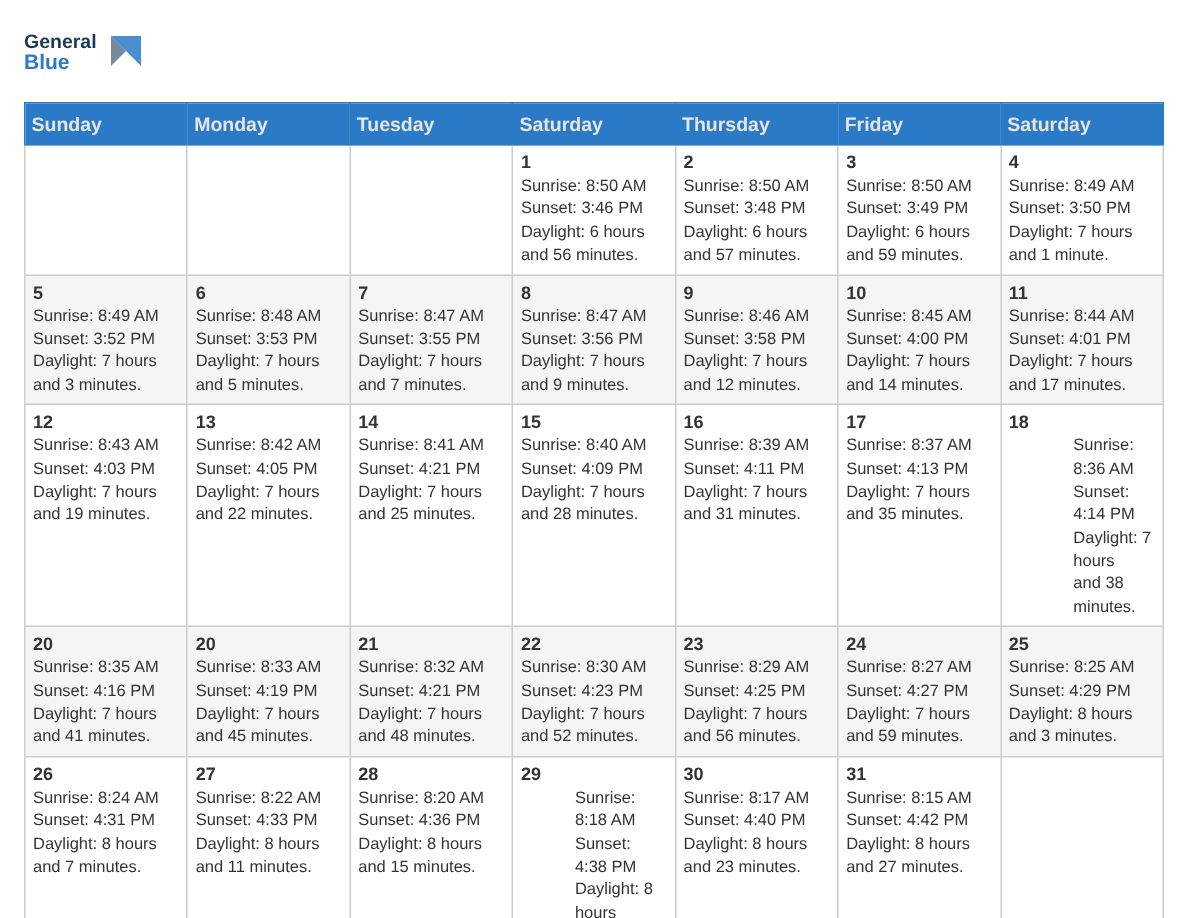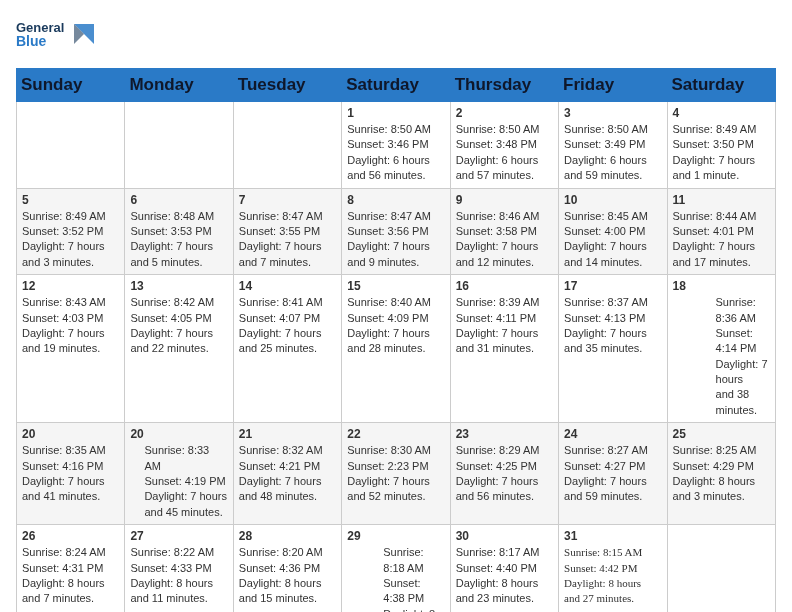--- a/index.html
+++ b/index.html
@@ -34,23 +34,23 @@
       font-size: 14px;
       color: #333;
     }
     .calendar {
       width: 100%;
       border-collapse: collapse;
       border: 1px solid #ccc;
     }
     .calendar th {
       background: #2a7ac7;
-      color: #0f172a;
+      color: #e5e5e5;
       padding: 6px 4px;
-      font-size: 17px;
+      font-size: 13px;
       font-weight: bold;
       text-align: left;
       border: 1px solid #2a7ac7;
     }
     .calendar td {
       vertical-align: top;
       padding: 4px 5px;
       border: 1px solid #ccc;
       width: 108px;
       min-height: 80px;
@@ -204,21 +204,21 @@
         <td>
           <span class="day-number">13</span>
           <div class="day-info" style="white-space: pre-line;">Sunrise: 8:42 AM
 Sunset: 4:05 PM
 Daylight: 7 hours
 and 22 minutes.</div>
         </td>
         <td>
           <span class="day-number">14</span>
           <div class="day-info" style="white-space: pre-line;">Sunrise: 8:41 AM
-Sunset: 4:07 PM
+Sunset: 4:21 PM
 Daylight: 7 hours
 and 25 minutes.</div>
         </td>
         <td>
           <span class="day-number">15</span>
           <div class="day-info" style="white-space: pre-line;">Sunrise: 8:40 AM
 Sunset: 4:09 PM
 Daylight: 7 hours
 and 28 minutes.</div>
         </td>
@@ -247,36 +247,36 @@
       <tr>
         <td>
           <span class="day-number">20</span>
           <div class="day-info" style="white-space: pre-line;">Sunrise: 8:35 AM
 Sunset: 4:16 PM
 Daylight: 7 hours
 and 41 minutes.</div>
         </td>
         <td>
           <span class="day-number">20</span>
-          <div class="day-info" style="white-space: pre-line; margin-left: 14px;">Sunrise: 8:33 AM
+          <div class="day-info" style="white-space: pre-line;">Sunrise: 8:33 AM
 Sunset: 4:19 PM
 Daylight: 7 hours
 and 45 minutes.</div>
         </td>
         <td>
           <span class="day-number">21</span>
           <div class="day-info" style="white-space: pre-line;">Sunrise: 8:32 AM
 Sunset: 4:21 PM
 Daylight: 7 hours
 and 48 minutes.</div>
         </td>
         <td>
           <span class="day-number">22</span>
           <div class="day-info" style="white-space: pre-line;">Sunrise: 8:30 AM
-Sunset: 2:23 PM
+Sunset: 4:23 PM
 Daylight: 7 hours
 and 52 minutes.</div>
         </td>
         <td>
           <span class="day-number">23</span>
           <div class="day-info" style="white-space: pre-line;">Sunrise: 8:29 AM
 Sunset: 4:25 PM
 Daylight: 7 hours
 and 56 minutes.</div>
         </td>
@@ -326,21 +326,21 @@
         </td>
         <td>
           <span class="day-number">30</span>
           <div class="day-info" style="white-space: pre-line;">Sunrise: 8:17 AM
 Sunset: 4:40 PM
 Daylight: 8 hours
 and 23 minutes.</div>
         </td>
         <td>
           <span class="day-number">31</span>
-          <div class="day-info" style="white-space: pre-line; font-family: Liberation Serif, serif;">Sunrise: 8:15 AM
+          <div class="day-info" style="white-space: pre-line;">Sunrise: 8:15 AM
 Sunset: 4:42 PM
 Daylight: 8 hours
 and 27 minutes.</div>
         </td>
         <td class="empty-cell"></td>
       </tr>
     </tbody>
 </table>
 
 </body></html>

